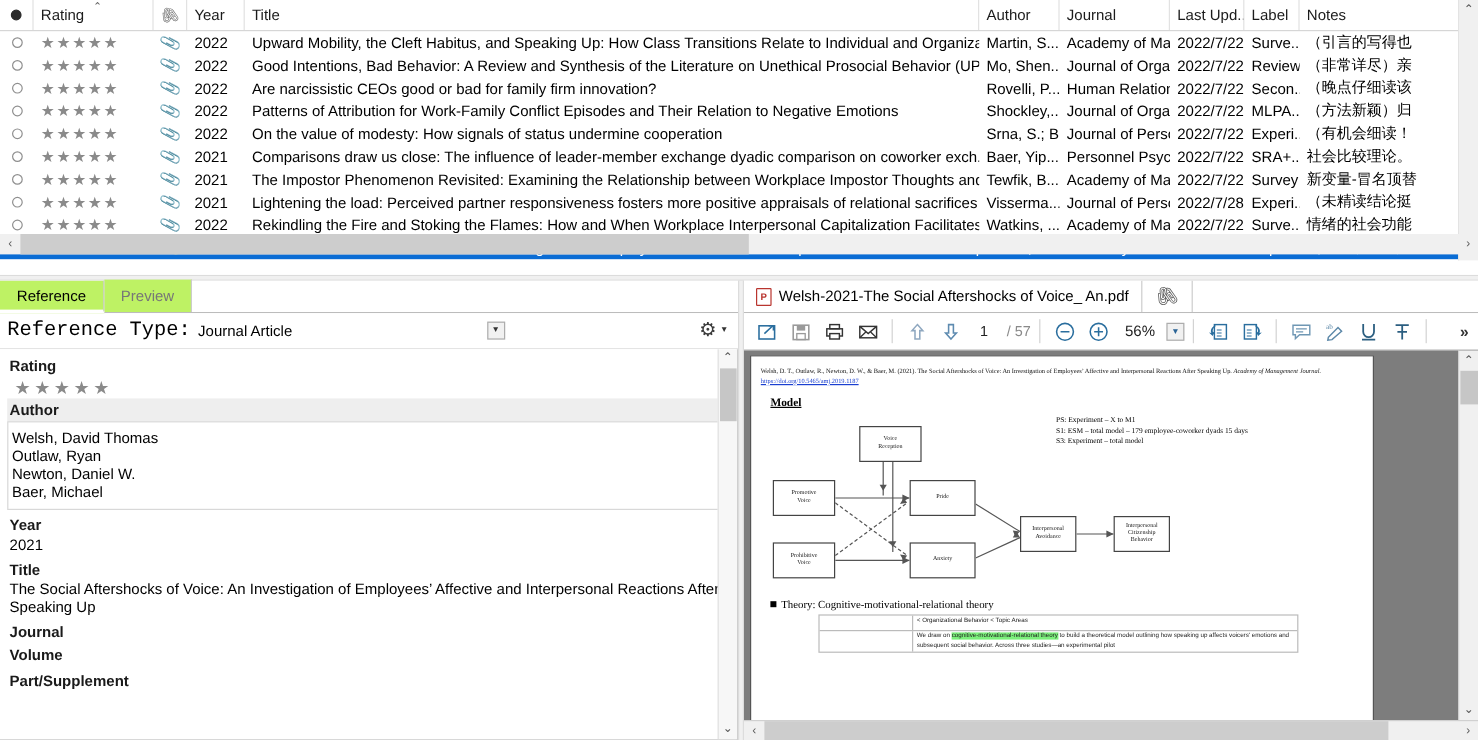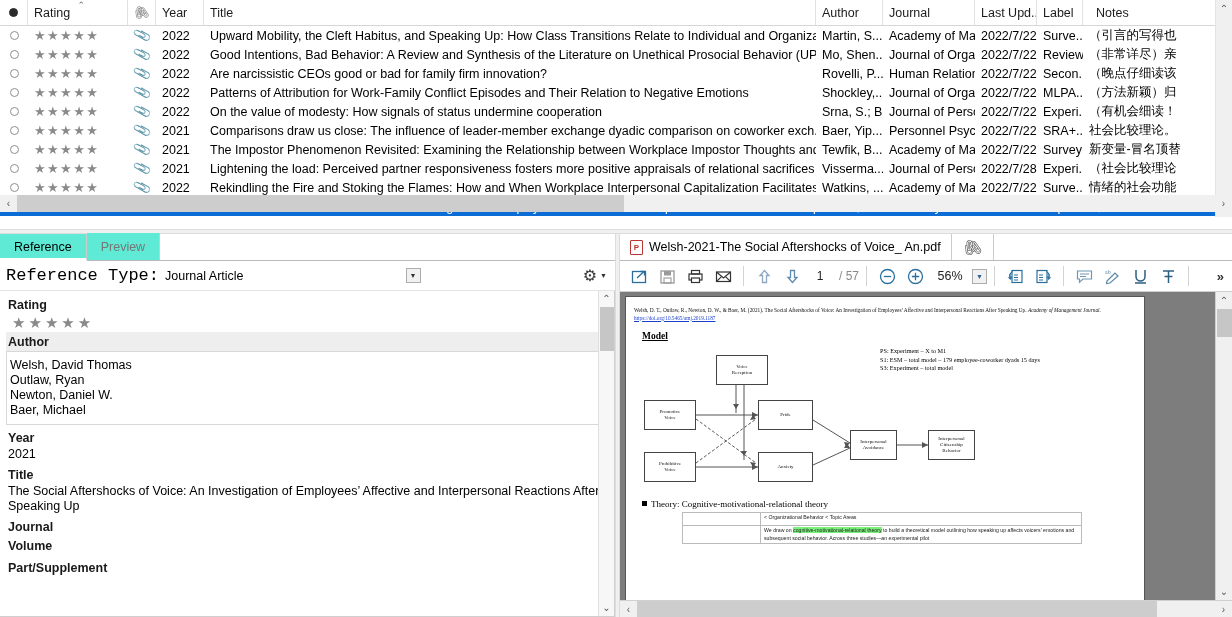--- a/index.html
+++ b/index.html
@@ -24,21 +24,21 @@
     position: relative;
   }
   .hcell {
     display: flex; align-items: center;
     padding: 0 6px;
     border-right: 1px solid #e2e2e2;
     font-size: 12.5px; color: #1b1b1b;
     position: relative; overflow: hidden; white-space: nowrap;
     cursor: default;
   }
-  .hcell.nodiv { border-right: none; margin-left: 7px; }
+  .hcell.nodiv { border-right: none; }
   .sort-caret {
     position: absolute; top: 1px; left: 50%;
     font-size: 9px; color: #6b6b6b; line-height: 8px;
   }
 
   .row {
     display: flex; height: 19px; align-items: stretch;
     font-size: 12.5px; white-space: nowrap;
   }
   .row.sel { background: #0a6cd4; color: #fff; }
@@ -105,21 +105,21 @@
   .splitter-h { height: 5px; background: #f0f0f0; border-top: 1px solid #dcdcdc; border-bottom: 1px solid #dcdcdc; }
 
   
   .bottom { display: flex; height: 383px; }
 
   
   .ref-pane { width: 615px; display: flex; flex-direction: column; background:#fff; }
   .tabs { display: flex; height: 27px; background:#fff; border-bottom: 1px solid #bcbcbc; align-items: flex-end; }
   .tab {
     height: 27px; padding: 0 14px; display:flex; align-items:center;
-    font-size: 12.5px; color:#777; background:#5eead4;
+    font-size: 12.5px; color:#777; background:#bef264;
     border-right: 1px solid #cccccc;
   }
   .tab.active { color:#000; border-bottom: 2px solid #ffffff; font-weight: normal; position: relative; top:1px;}
   .tab.active::after { content:""; position:absolute; left:0; right:0; bottom:-1px; height:2px; background:#fff; }
 
   .ref-toolbar {
     display:flex; align-items:center; height: 30px;
     padding: 0 6px; gap: 6px; background:#fff;
     border-bottom: 1px solid #e4e4e4;
   }
@@ -415,21 +415,21 @@
           </div>
           <div class="cell c-clip">
             <span class="clip-icon">📎</span>
           </div>
           <div class="cell c-year">2021</div>
           <div class="cell c-title">Lightening the load: Perceived partner responsiveness fosters more positive appraisals of relational sacrifices</div>
           <div class="cell c-author">Visserma...</div>
           <div class="cell c-journal">Journal of Person...</div>
           <div class="cell c-updated">2022/7/28</div>
           <div class="cell c-label">Experi...</div>
-          <div class="cell c-notes">（社会比较理论</div>
+          <div class="cell c-notes">（未精读结论挺</div>
         </div>
         <div class="row">
           <div class="cell c-radio">
             <span class="radio-dot"></span>
           </div>
           <div class="cell c-rating">
             <span class="stars">★★★★★</span>
           </div>
           <div class="cell c-clip">
             <span class="clip-icon">📎</span>

